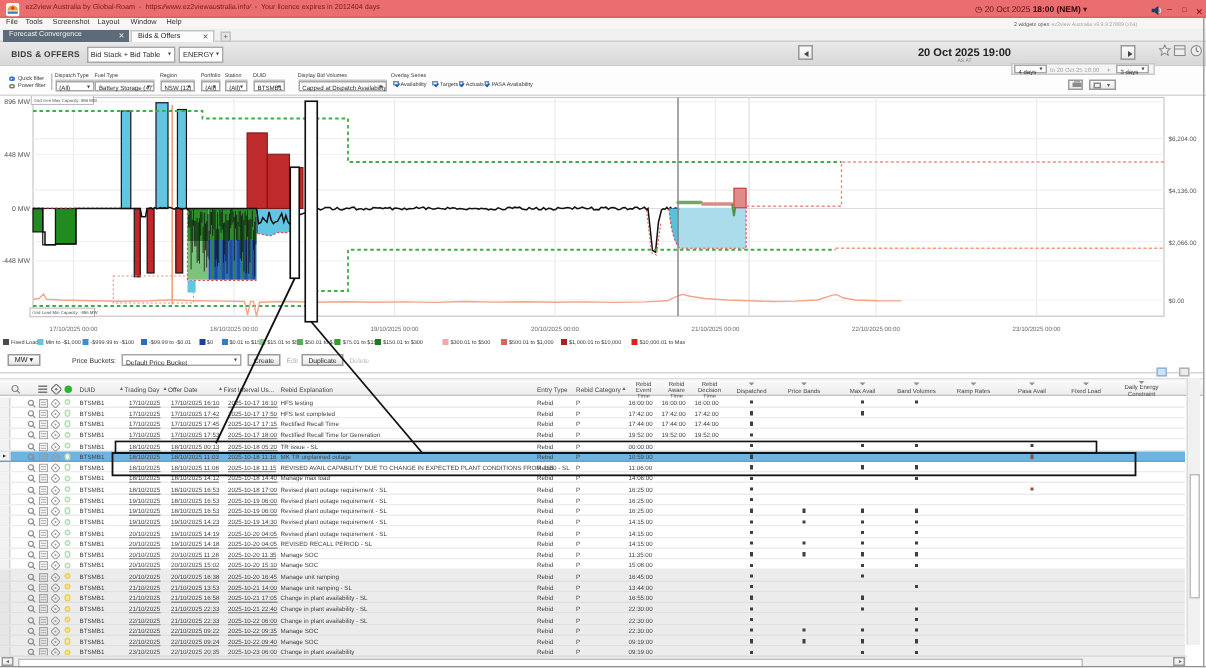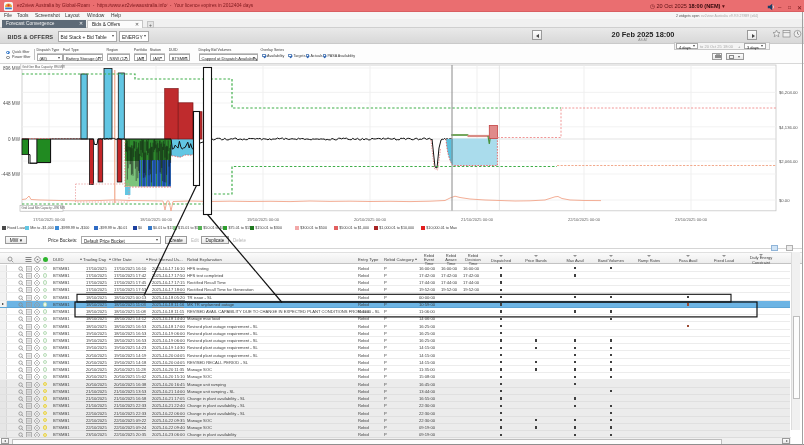--- a/index.html
+++ b/index.html
@@ -98,21 +98,21 @@
       <div class="ftext" style="font-size:4.9px;padding-top:3.0px;">Bid Stack + Bid Table</div>
       <div class="car"></div>
     </div>
     <div class="dd abs" style="left:119px;top:30.5px;width:29.5px;height:11.5px;">
       <div class="ftext" style="font-size:4.9px;padding-top:3.0px;">ENERGY</div>
       <div class="car"></div>
     </div>
     <div class="btn abs" style="left:532px;top:30px;width:10px;height:10px;">
       <div style="position:absolute;left:3px;top:3px;width:0;height:0;border-top:2px solid transparent;border-bottom:2px solid transparent;border-right:3px solid #444;"></div>
     </div>
-    <div class="abs" style="left:583px;top:29.5px;width:120px;text-align:center;font-size:7.4px;font-weight:bold;color:#222;">20 Feb 2025 18:00</div>
+    <div class="abs" style="left:583px;top:29.5px;width:120px;text-align:center;font-size:7.4px;font-weight:bold;color:#222;">20 Oct 2025 19:00</div>
     <div class="abs" style="left:583px;top:38px;width:120px;text-align:center;font-size:3.4px;color:#888;">AS AT</div>
     <div class="btn abs" style="left:747px;top:30px;width:10px;height:10px;">
       <div style="position:absolute;left:4px;top:3px;width:0;height:0;border-top:2px solid transparent;border-bottom:2px solid transparent;border-left:3px solid #444;"></div>
     </div>
     <svg class="abs" style="left:772px;top:29px;" width="32" height="10" viewBox="0 0 32 10">
       <g stroke="#8a8a8a" fill="#efefef" stroke-width="0.7">
         <path d="M4.5 1 L5.6 3.4 8 3.6 6.2 5.3 6.8 7.8 4.5 6.4 2.2 7.8 2.8 5.3 1 3.6 3.4 3.4 Z"></path>
         <rect x="11" y="1.5" width="7" height="6.5"></rect>
         <circle cx="25.5" cy="4.8" r="3.4"></circle>
       </g>

